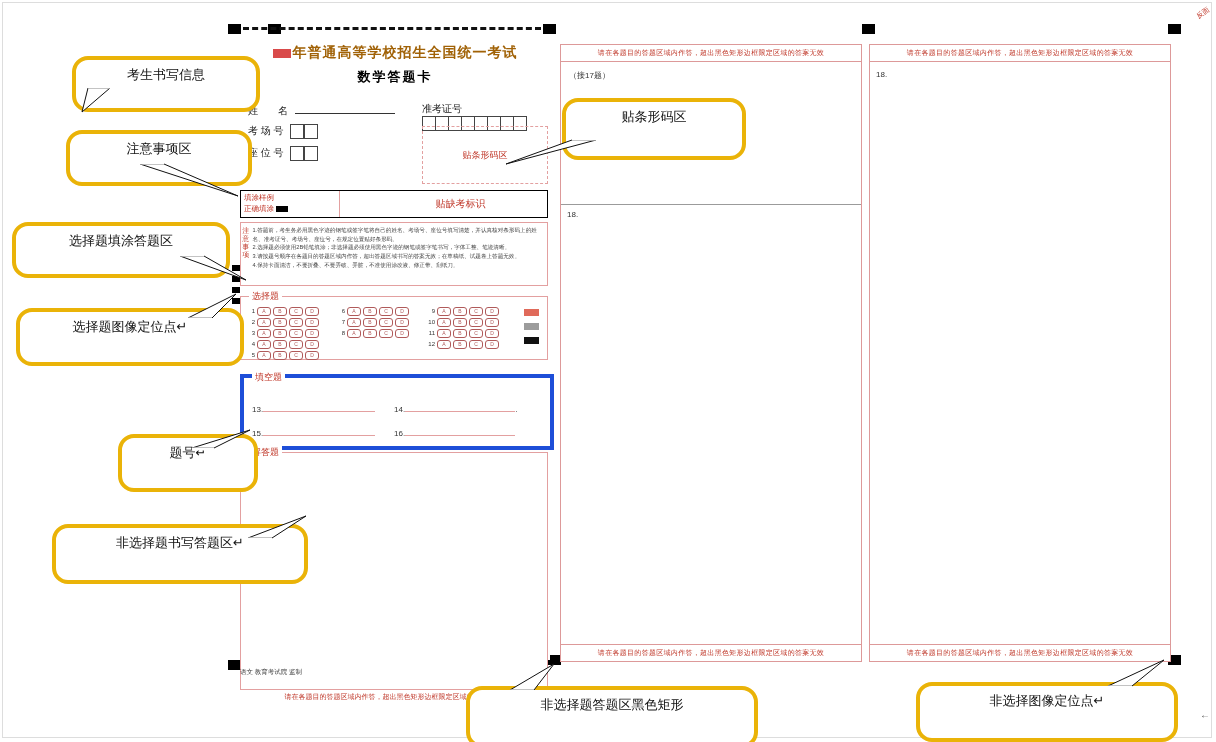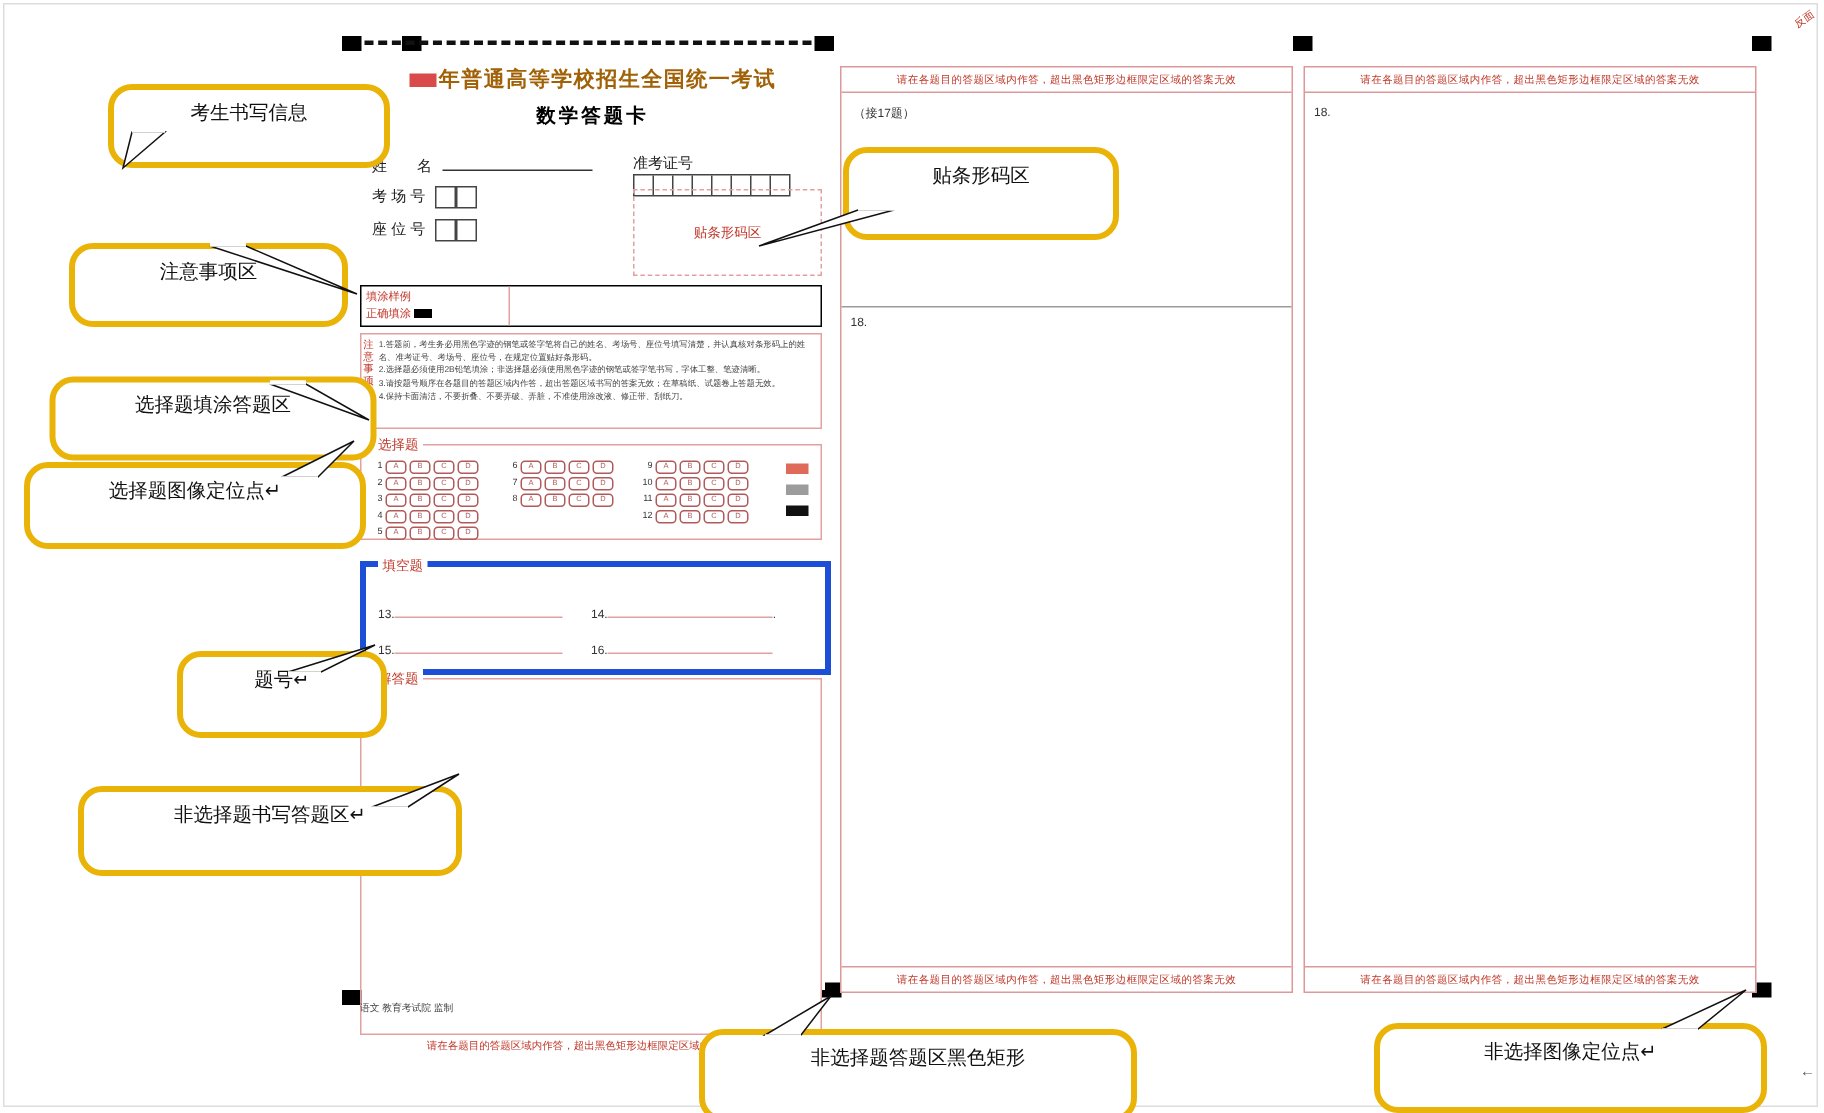--- a/index.html
+++ b/index.html
@@ -156,20 +156,23 @@
     <span>贴条形码区</span>
   </div>
 
   <div class="fill-sample">
     <div class="left">
       <div>填涂样例</div>
       <div>
         <span>正确填涂</span><span class="fill-dot"></span>
       </div>
     </div>
+    <div class="right">
+      <span>贴缺考标识</span>
+    </div>
   </div>
 
   <div class="notice">
     <div class="vlabel">注<br>意<br>事<br>项</div>
     <ol>
       <li>1.答题前，考生务必用黑色字迹的钢笔或签字笔将自己的姓名、考场号、座位号填写清楚，并认真核对条形码上的姓名、准考证号、考场号、座位号，在规定位置贴好条形码。</li>
       <li>2.选择题必须使用2B铅笔填涂；非选择题必须使用黑色字迹的钢笔或签字笔书写，字体工整、笔迹清晰。</li>
       <li>3.请按题号顺序在各题目的答题区域内作答，超出答题区域书写的答案无效；在草稿纸、试题卷上答题无效。</li>
       <li>4.保持卡面清洁，不要折叠、不要弄破、弄脏，不准使用涂改液、修正带、刮纸刀。</li>
     </ol>
@@ -331,29 +334,29 @@
 <div class="arrow-right">←</div>
 
 <div class="callout" style="left:72px;top:56px;width:160px;height:36px;">
   <span>考生书写信息</span>
 </div>
 <svg class="tail" style="left:70px;top:82px;" width="180" height="36">
   <polygon points="18,6 40,6 12,30" fill="#fff" stroke="#111" stroke-width="1"></polygon>
   <line x1="18" y1="5" x2="40" y2="5" stroke="#fff" stroke-width="3"></line>
 </svg>
 
-<div class="callout" style="left:46px;top:130px;width:158px;height:36px;margin-top:32px;">
+<div class="callout" style="left:66px;top:130px;width:158px;height:36px;">
   <span>注意事项区</span>
 </div>
 <svg class="tail" style="left:130px;top:156px;" width="130" height="46">
   <polygon points="10,8 34,8 108,40" fill="#fff" stroke="#111" stroke-width="1"></polygon>
   <line x1="10" y1="7" x2="34" y2="7" stroke="#fff" stroke-width="3"></line>
 </svg>
 
-<div class="callout" style="left:33px;top:222px;width:190px;height:36px;margin-top:29px;">
+<div class="callout" style="left:12px;top:222px;width:190px;height:36px;">
   <span>选择题填涂答题区</span>
 </div>
 <svg class="tail" style="left:170px;top:248px;" width="110" height="42">
   <polygon points="10,8 34,8 76,32" fill="#fff" stroke="#111" stroke-width="1"></polygon>
   <line x1="10" y1="7" x2="34" y2="7" stroke="#fff" stroke-width="3"></line>
 </svg>
 
 <div class="callout" style="left:16px;top:308px;width:200px;height:38px;">
   <span>选择题图像定位点↵</span>
 </div>

